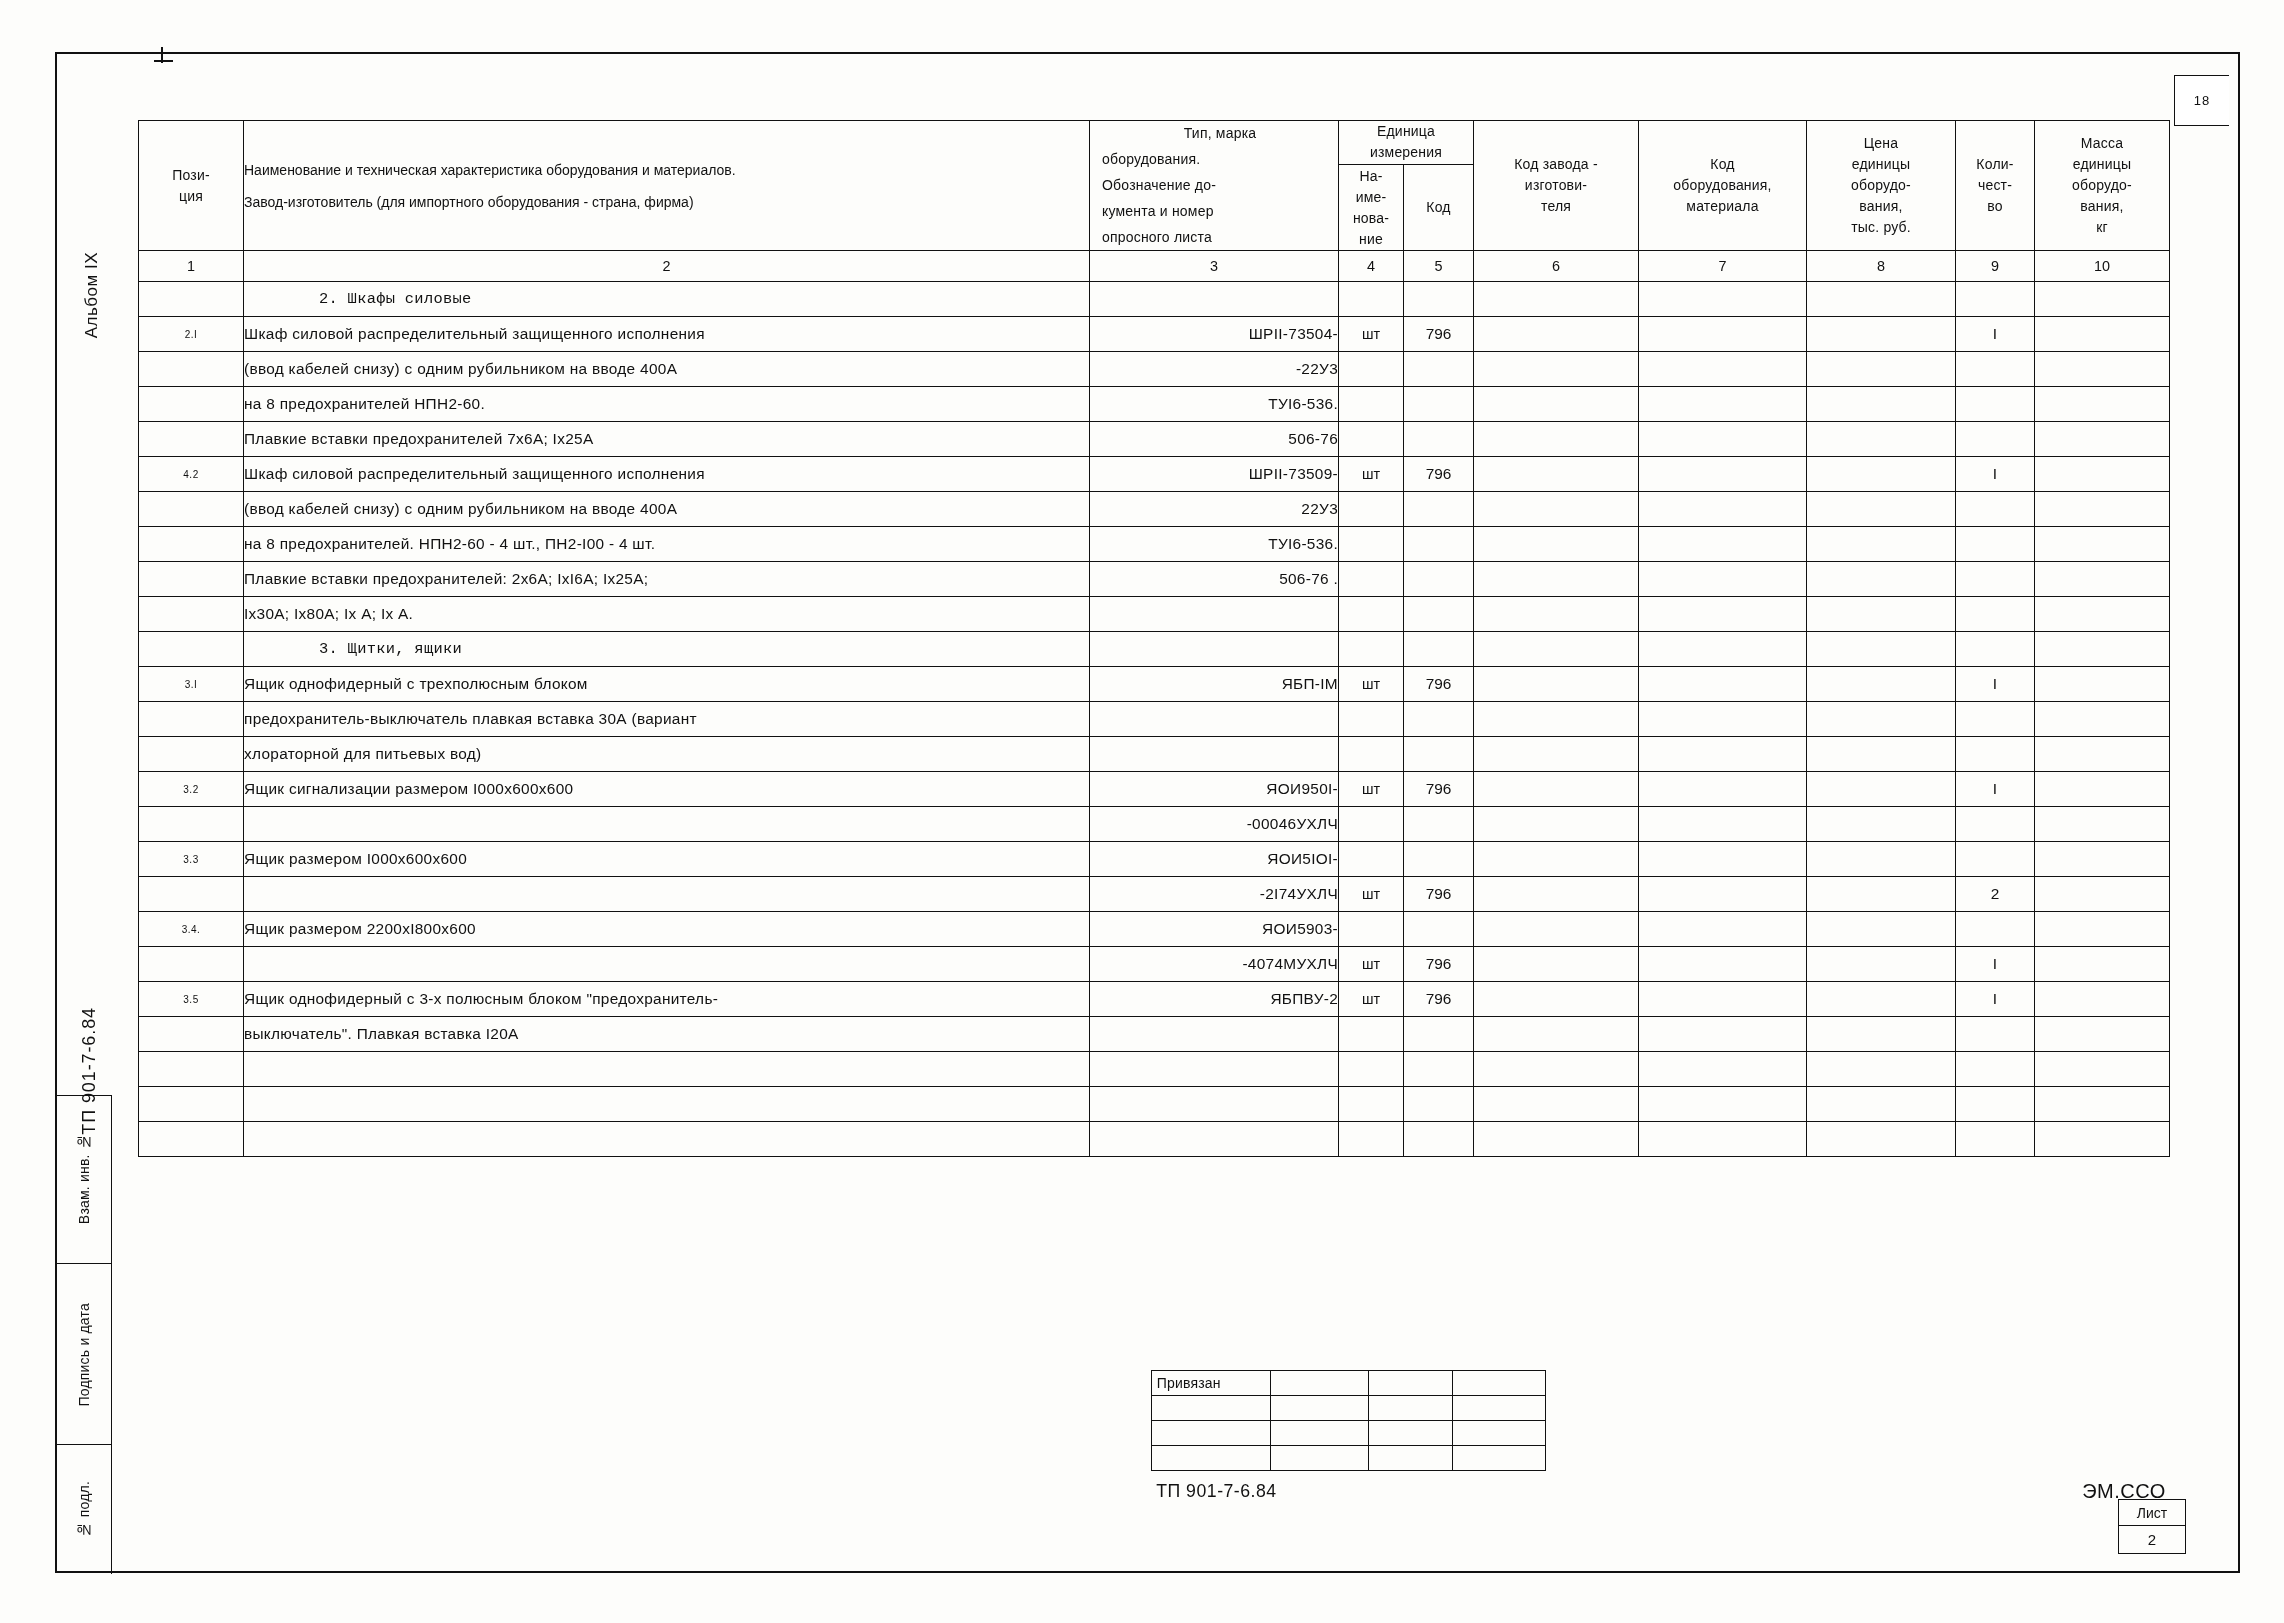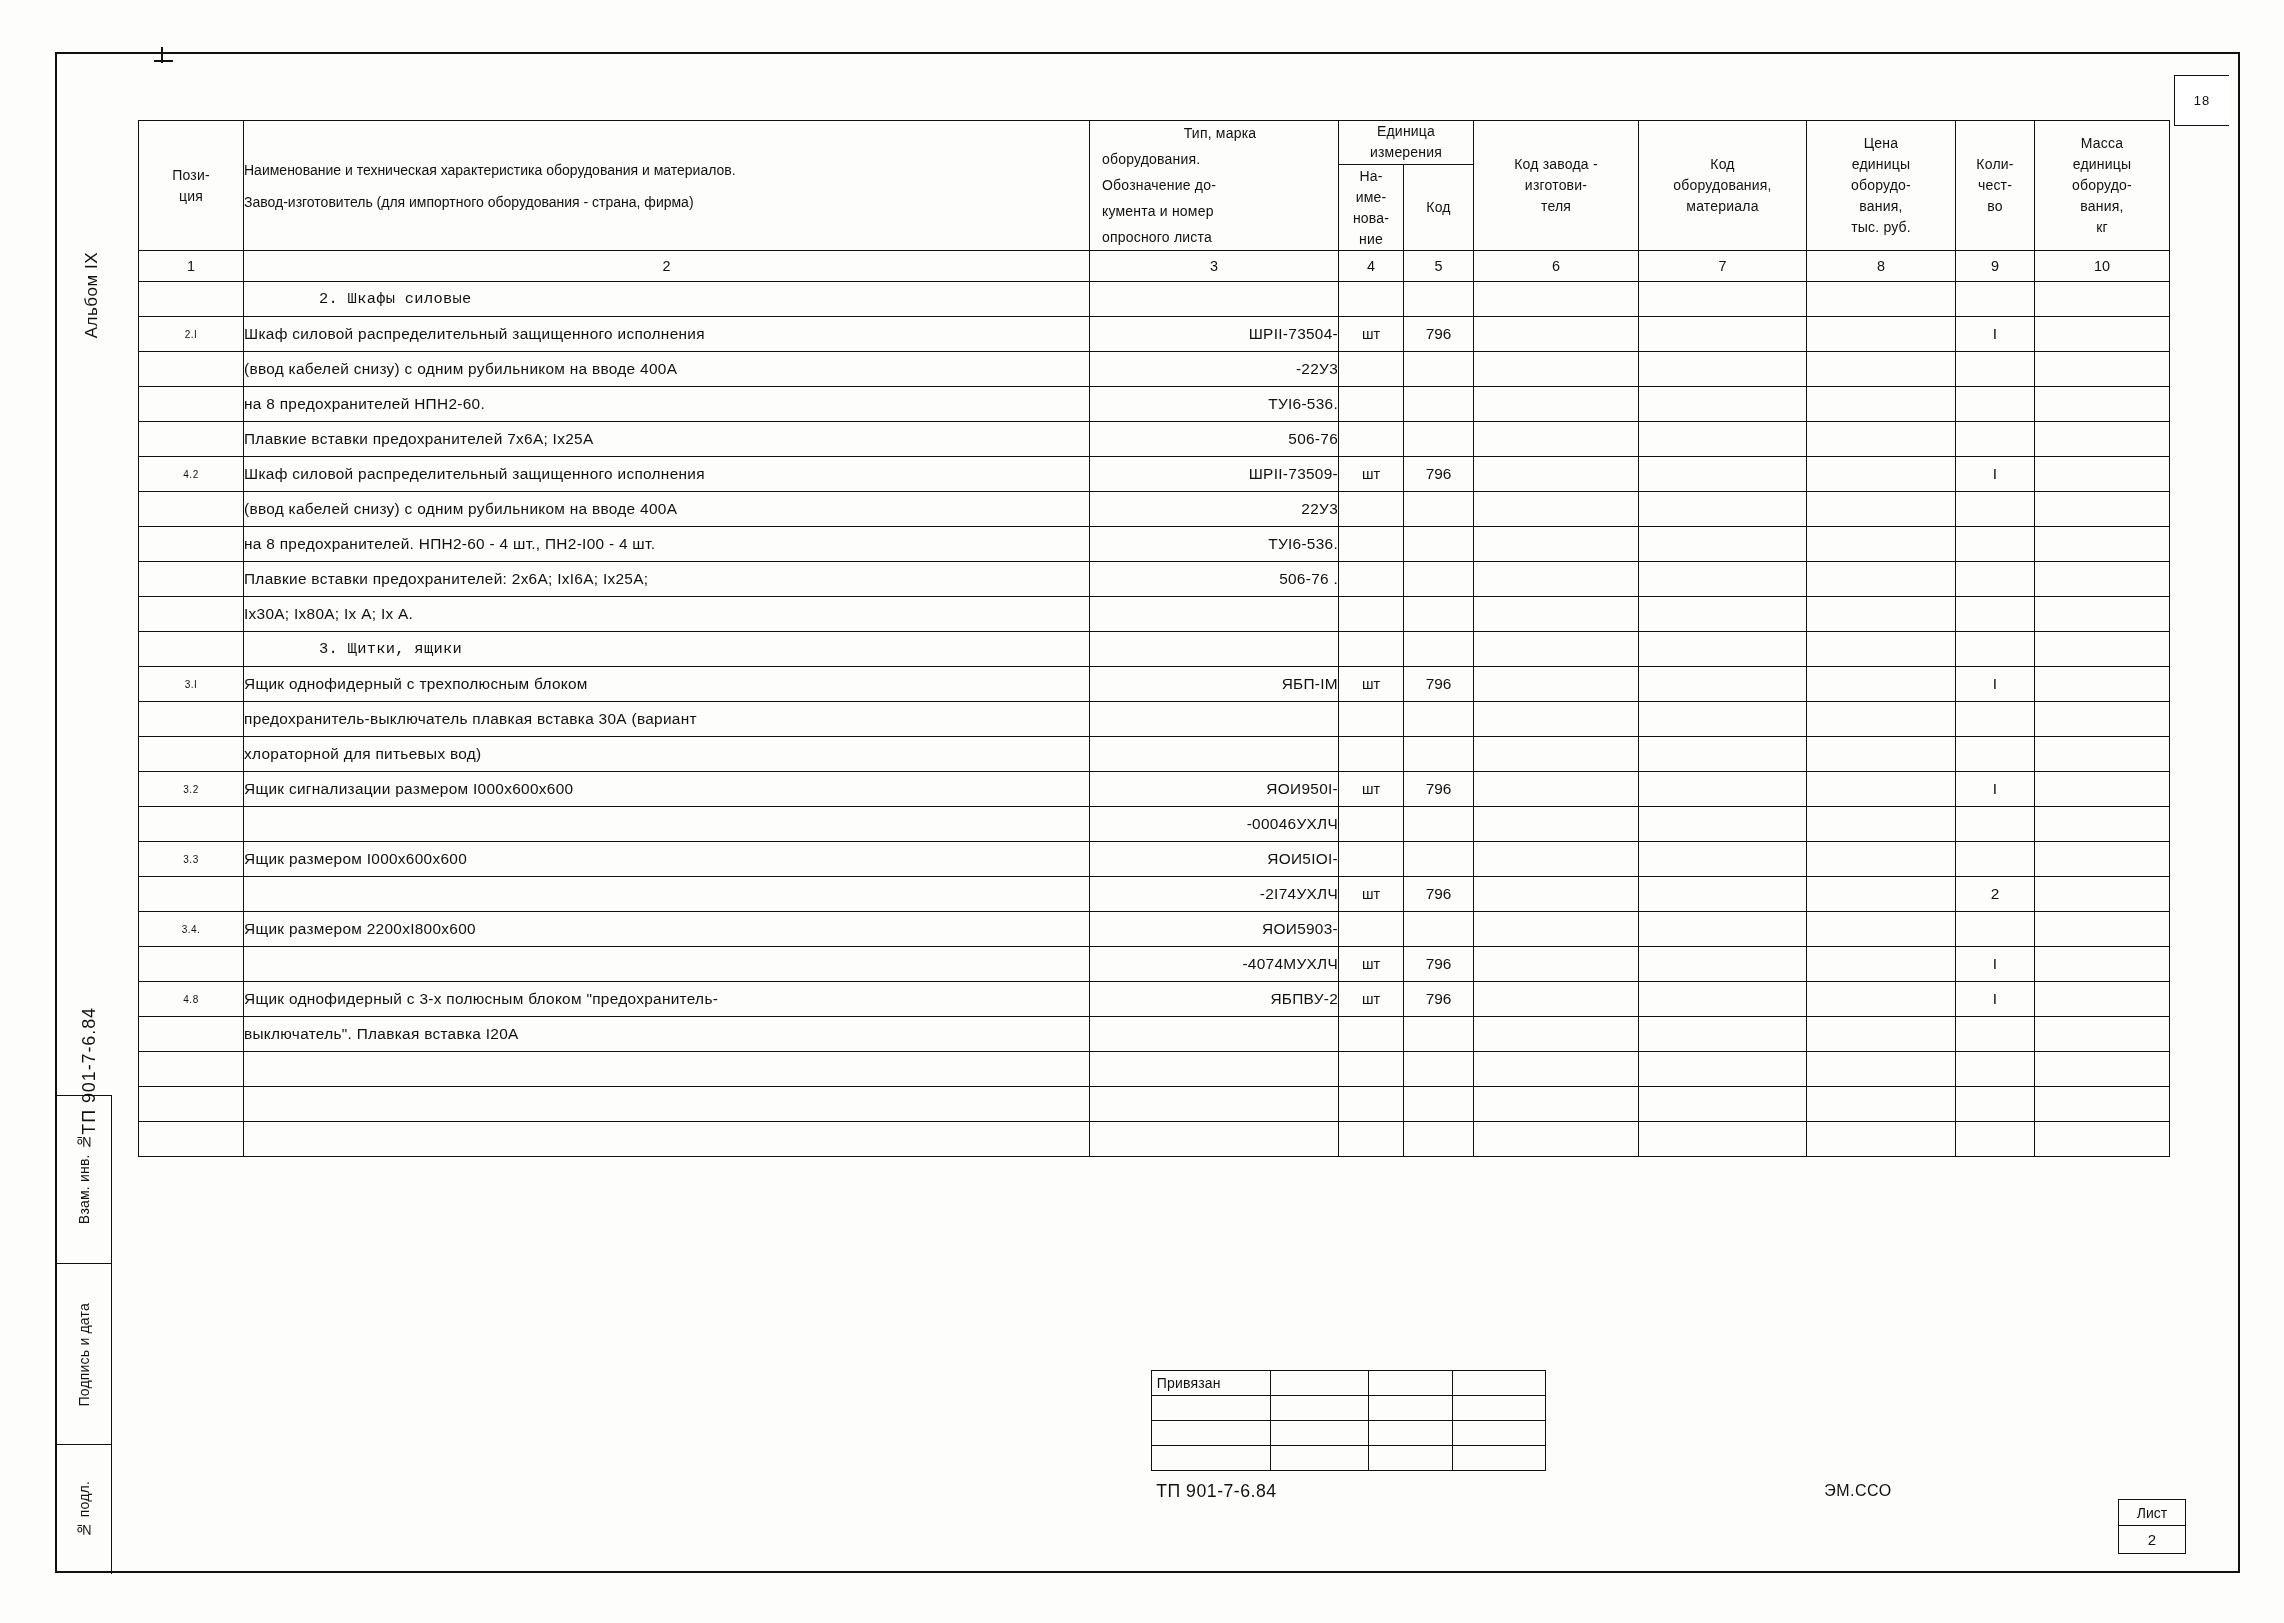--- a/index.html
+++ b/index.html
@@ -188,22 +188,22 @@
     font-size: 14px;
     letter-spacing: 0.2px;
   }
   .stamp-big {
     text-align: left;
     font-size: 17.7px;
     letter-spacing: 0.5px;
     padding-left: 18.6px;
   }
   .stamp-em {
-    text-align: center;
-    font-size: 16px;
+    text-align: right;
+    font-size: 20px;
     letter-spacing: 0.5px;
   }
   .blank { }
 </style>
 </head>
 <body>
 
 <div class="sheet">
 
   <div class="tick-top"></div>
@@ -556,21 +556,21 @@
             <td class="c-type">-4074МУХЛЧ</td>
             <td class="c-unit">шт</td>
             <td class="c-code">796</td>
             <td class="c-code"></td>
             <td class="c-code"></td>
             <td class="c-code"></td>
             <td class="c-qty">I</td>
             <td class="c-code"></td>
           </tr>
           <tr class="r">
-            <td class="c-pos">4.8</td>
+            <td class="c-pos">3.5</td>
             <td class="c-name">Ящик однофидерный с 3-х полюсным блоком "предохранитель-</td>
             <td class="c-type">ЯБПВУ-2</td>
             <td class="c-unit">шт</td>
             <td class="c-code">796</td>
             <td class="c-code"></td>
             <td class="c-code"></td>
             <td class="c-code"></td>
             <td class="c-qty">I</td>
             <td class="c-code"></td>
           </tr>

